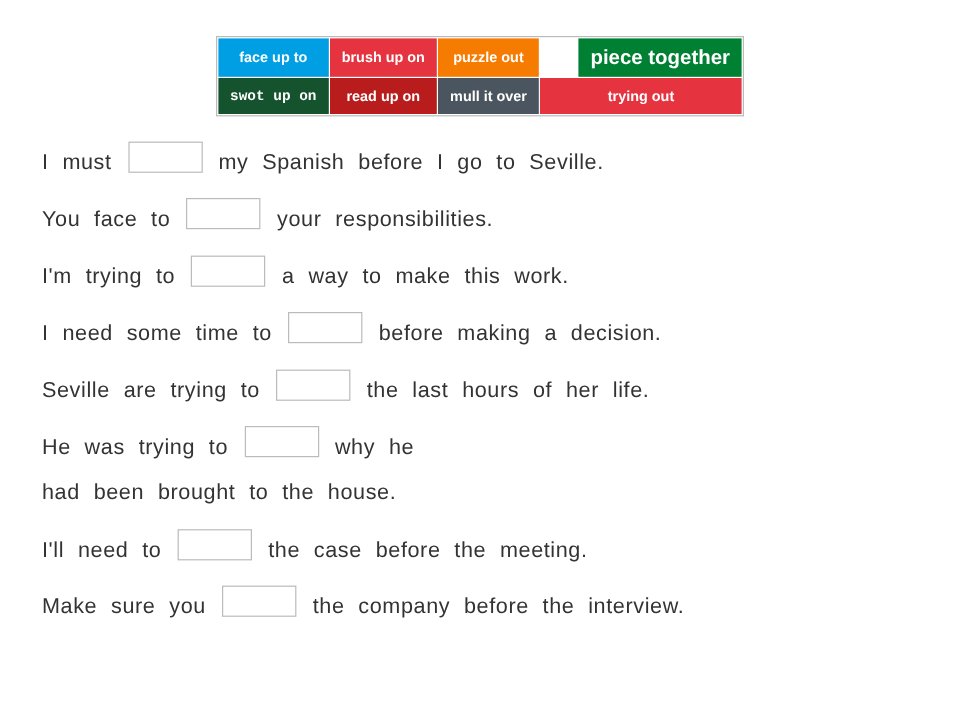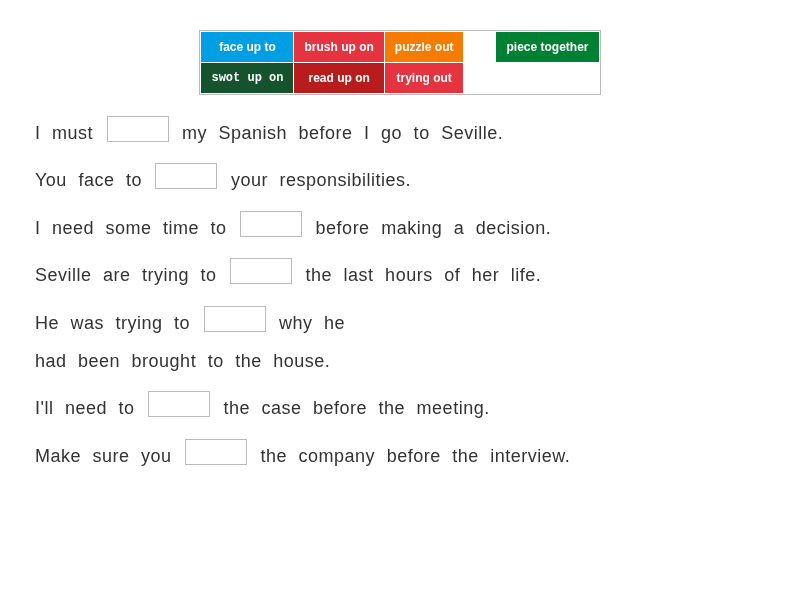--- a/index.html
+++ b/index.html
@@ -33,21 +33,21 @@
     font-weight: 600;
     padding: 6px 10px;
     min-height: 30px;
     display: flex;
     align-items: center;
     justify-content: center;
     white-space: nowrap;
     cursor: grab;
     user-select: none;
   }
-  .tile.small { font-size: 12px; margin-left: 32px; }
+  .tile.small { font-size: 17px; margin-left: 32px; }
   .sentences {
     font-size: 18px;
     line-height: 1.3;
     color: #333;
   }
   .sentence {
     margin-bottom: 15px;
     letter-spacing: 0.5px;
     word-spacing: 6px;
   }
@@ -70,34 +70,38 @@
 
   <div class="tile-container">
     <div class="tile-grid" id="tile-grid">
 
     <div class="tile" style="background: rgb(0, 159, 227);">face up to</div>
         <div class="tile" style="background: rgb(229, 51, 64);">brush up on</div>
         <div class="tile" style="background: rgb(245, 124, 0);">puzzle out</div>
         <div class="tile small" style="background: rgb(0, 128, 50);">piece together</div>
         <div class="tile" style="background: #14532d; font-family: Liberation Mono, monospace;">swot up on</div>
         <div class="tile" style="background: #b91c1c;">read up on</div>
+        <div class="tile" style="background: rgb(74, 85, 96);">mull it over</div>
         <div class="tile" style="background: rgb(229, 51, 64);">trying out</div>
       </div>
   </div>
 
   <div class="sentences">
 
     <div class="sentence">
       <span>I must </span><span class="blank"></span><span> my Spanish before I go to Seville.</span>
     </div>
 
     <div class="sentence">
       <span>You face to </span><span class="blank"></span><span> your responsibilities.</span>
     </div>
 
+    <div class="sentence">
+      <span>I'm trying to </span><span class="blank"></span><span> a way to make this work.</span>
+    </div>
 
     <div class="sentence">
       <span>I need some time to </span><span class="blank"></span><span> before making a decision.</span>
     </div>
 
     <div class="sentence">
       <span>Seville are trying to </span><span class="blank"></span><span> the last hours of her life.</span>
     </div>
 
     <div class="sentence">

